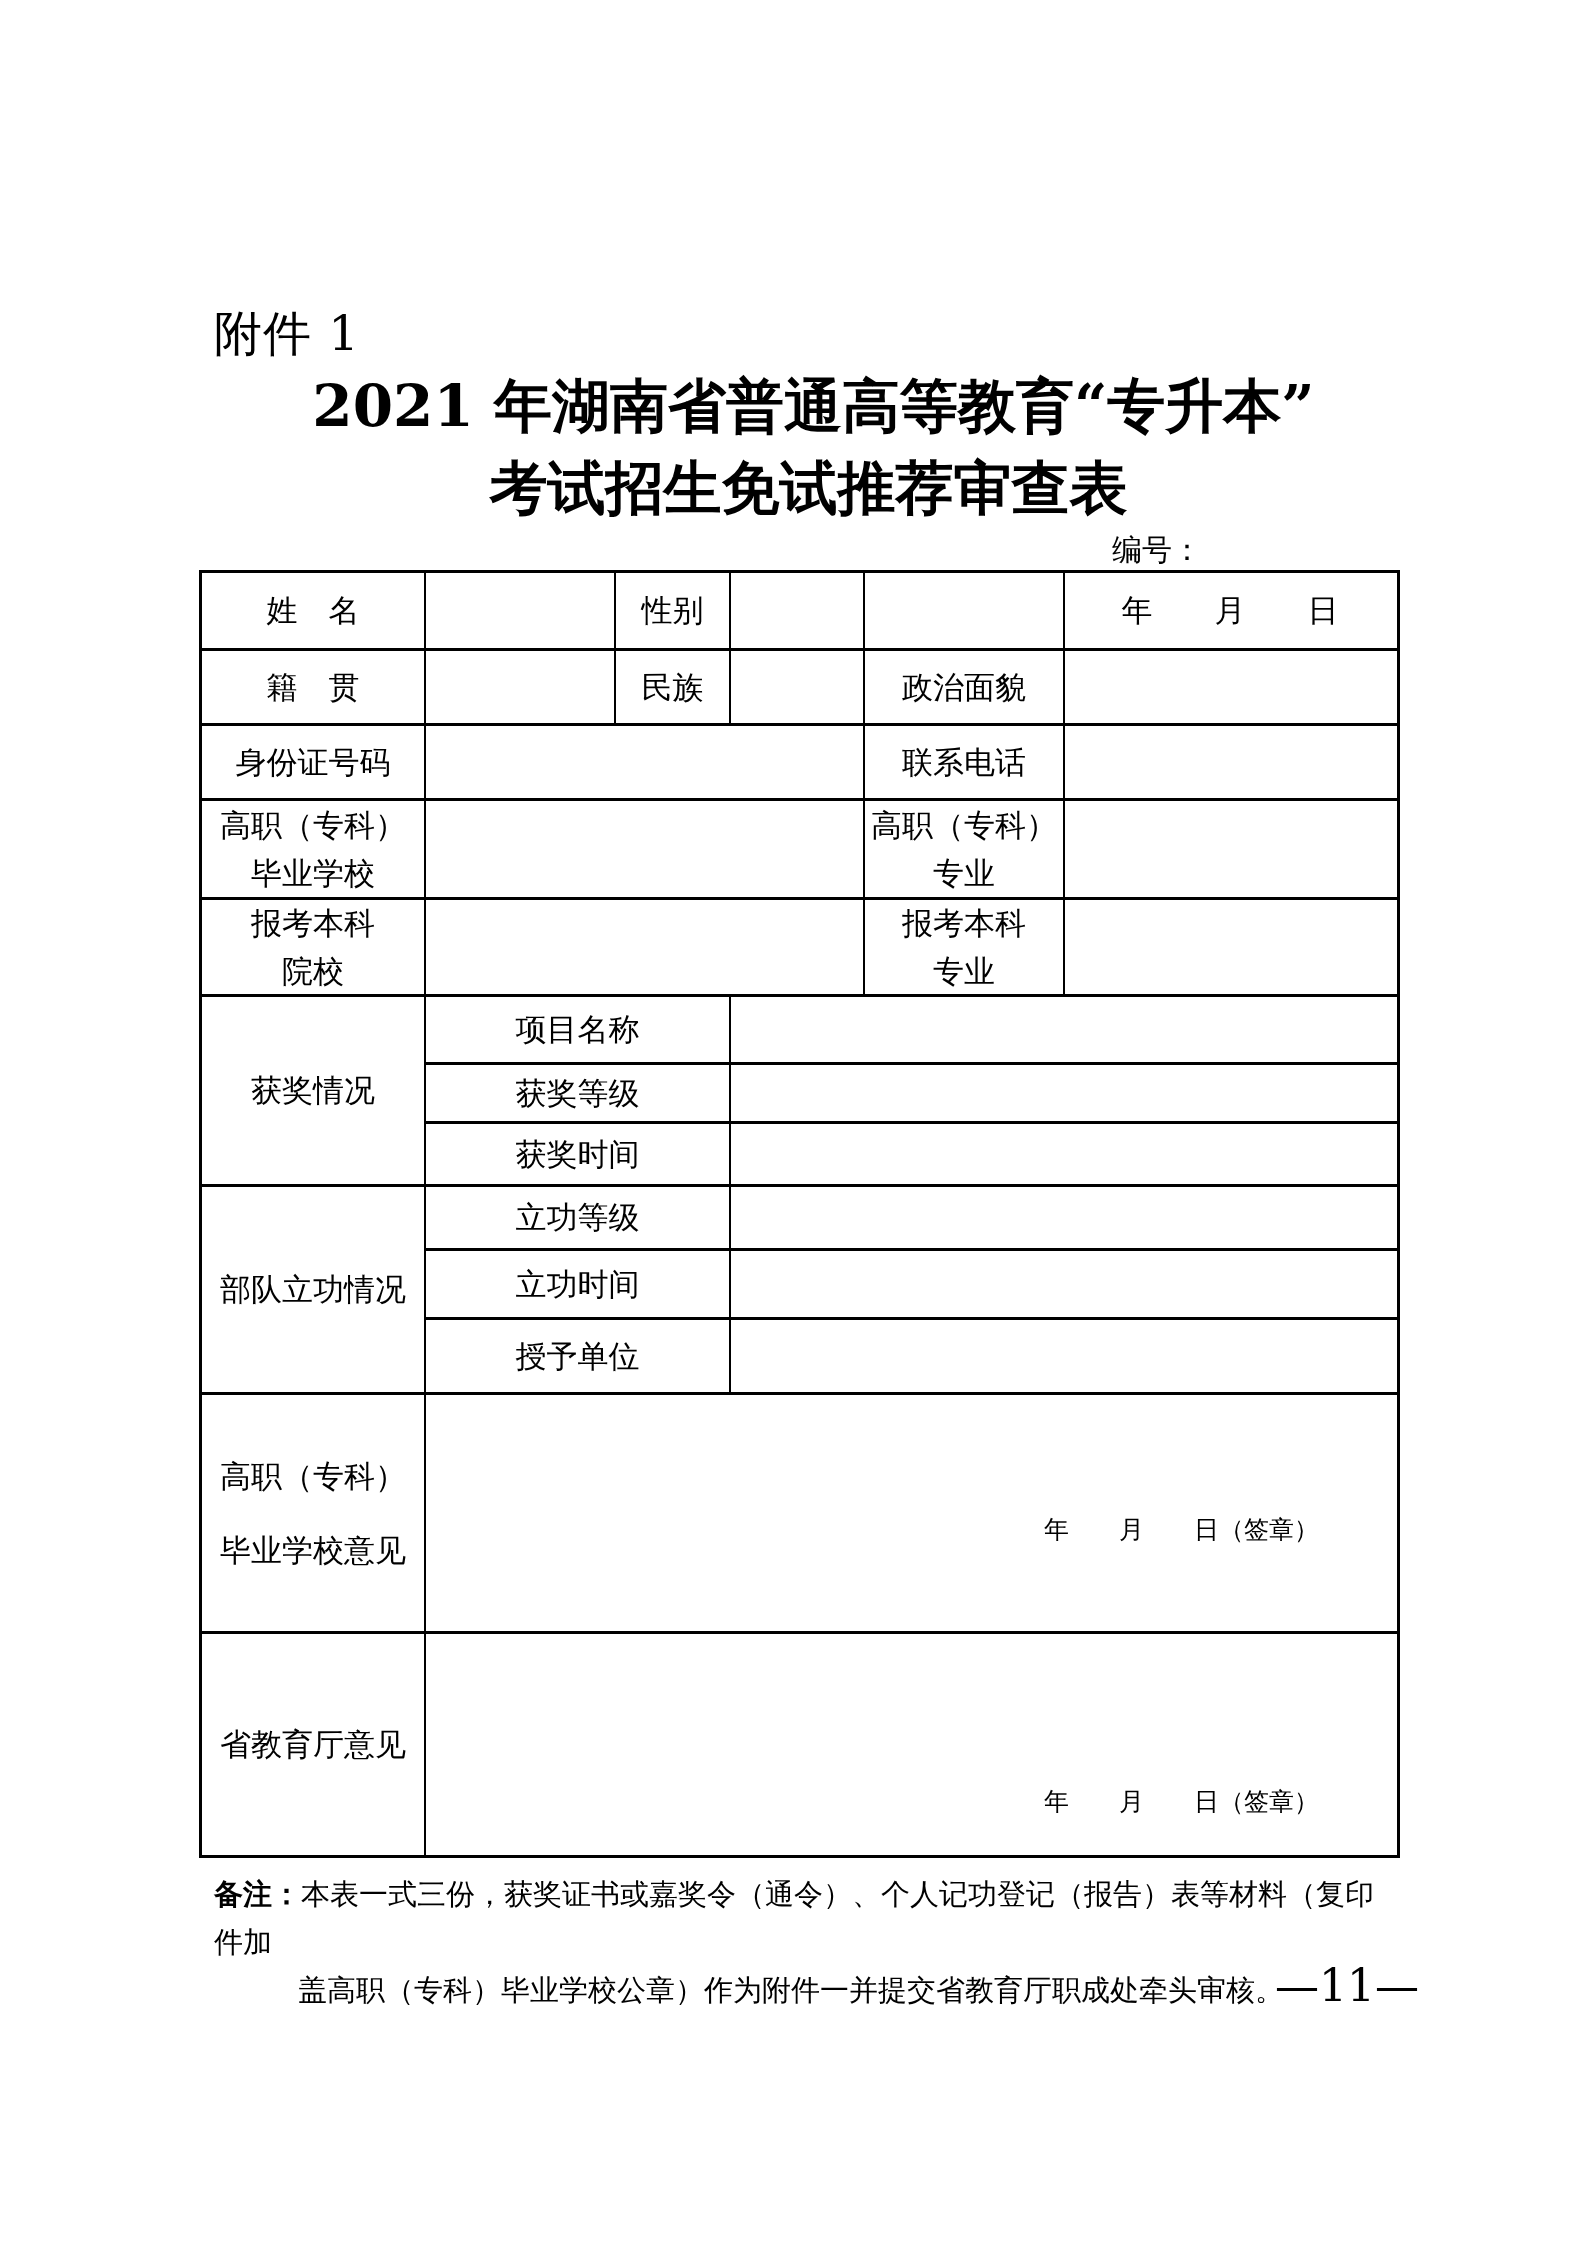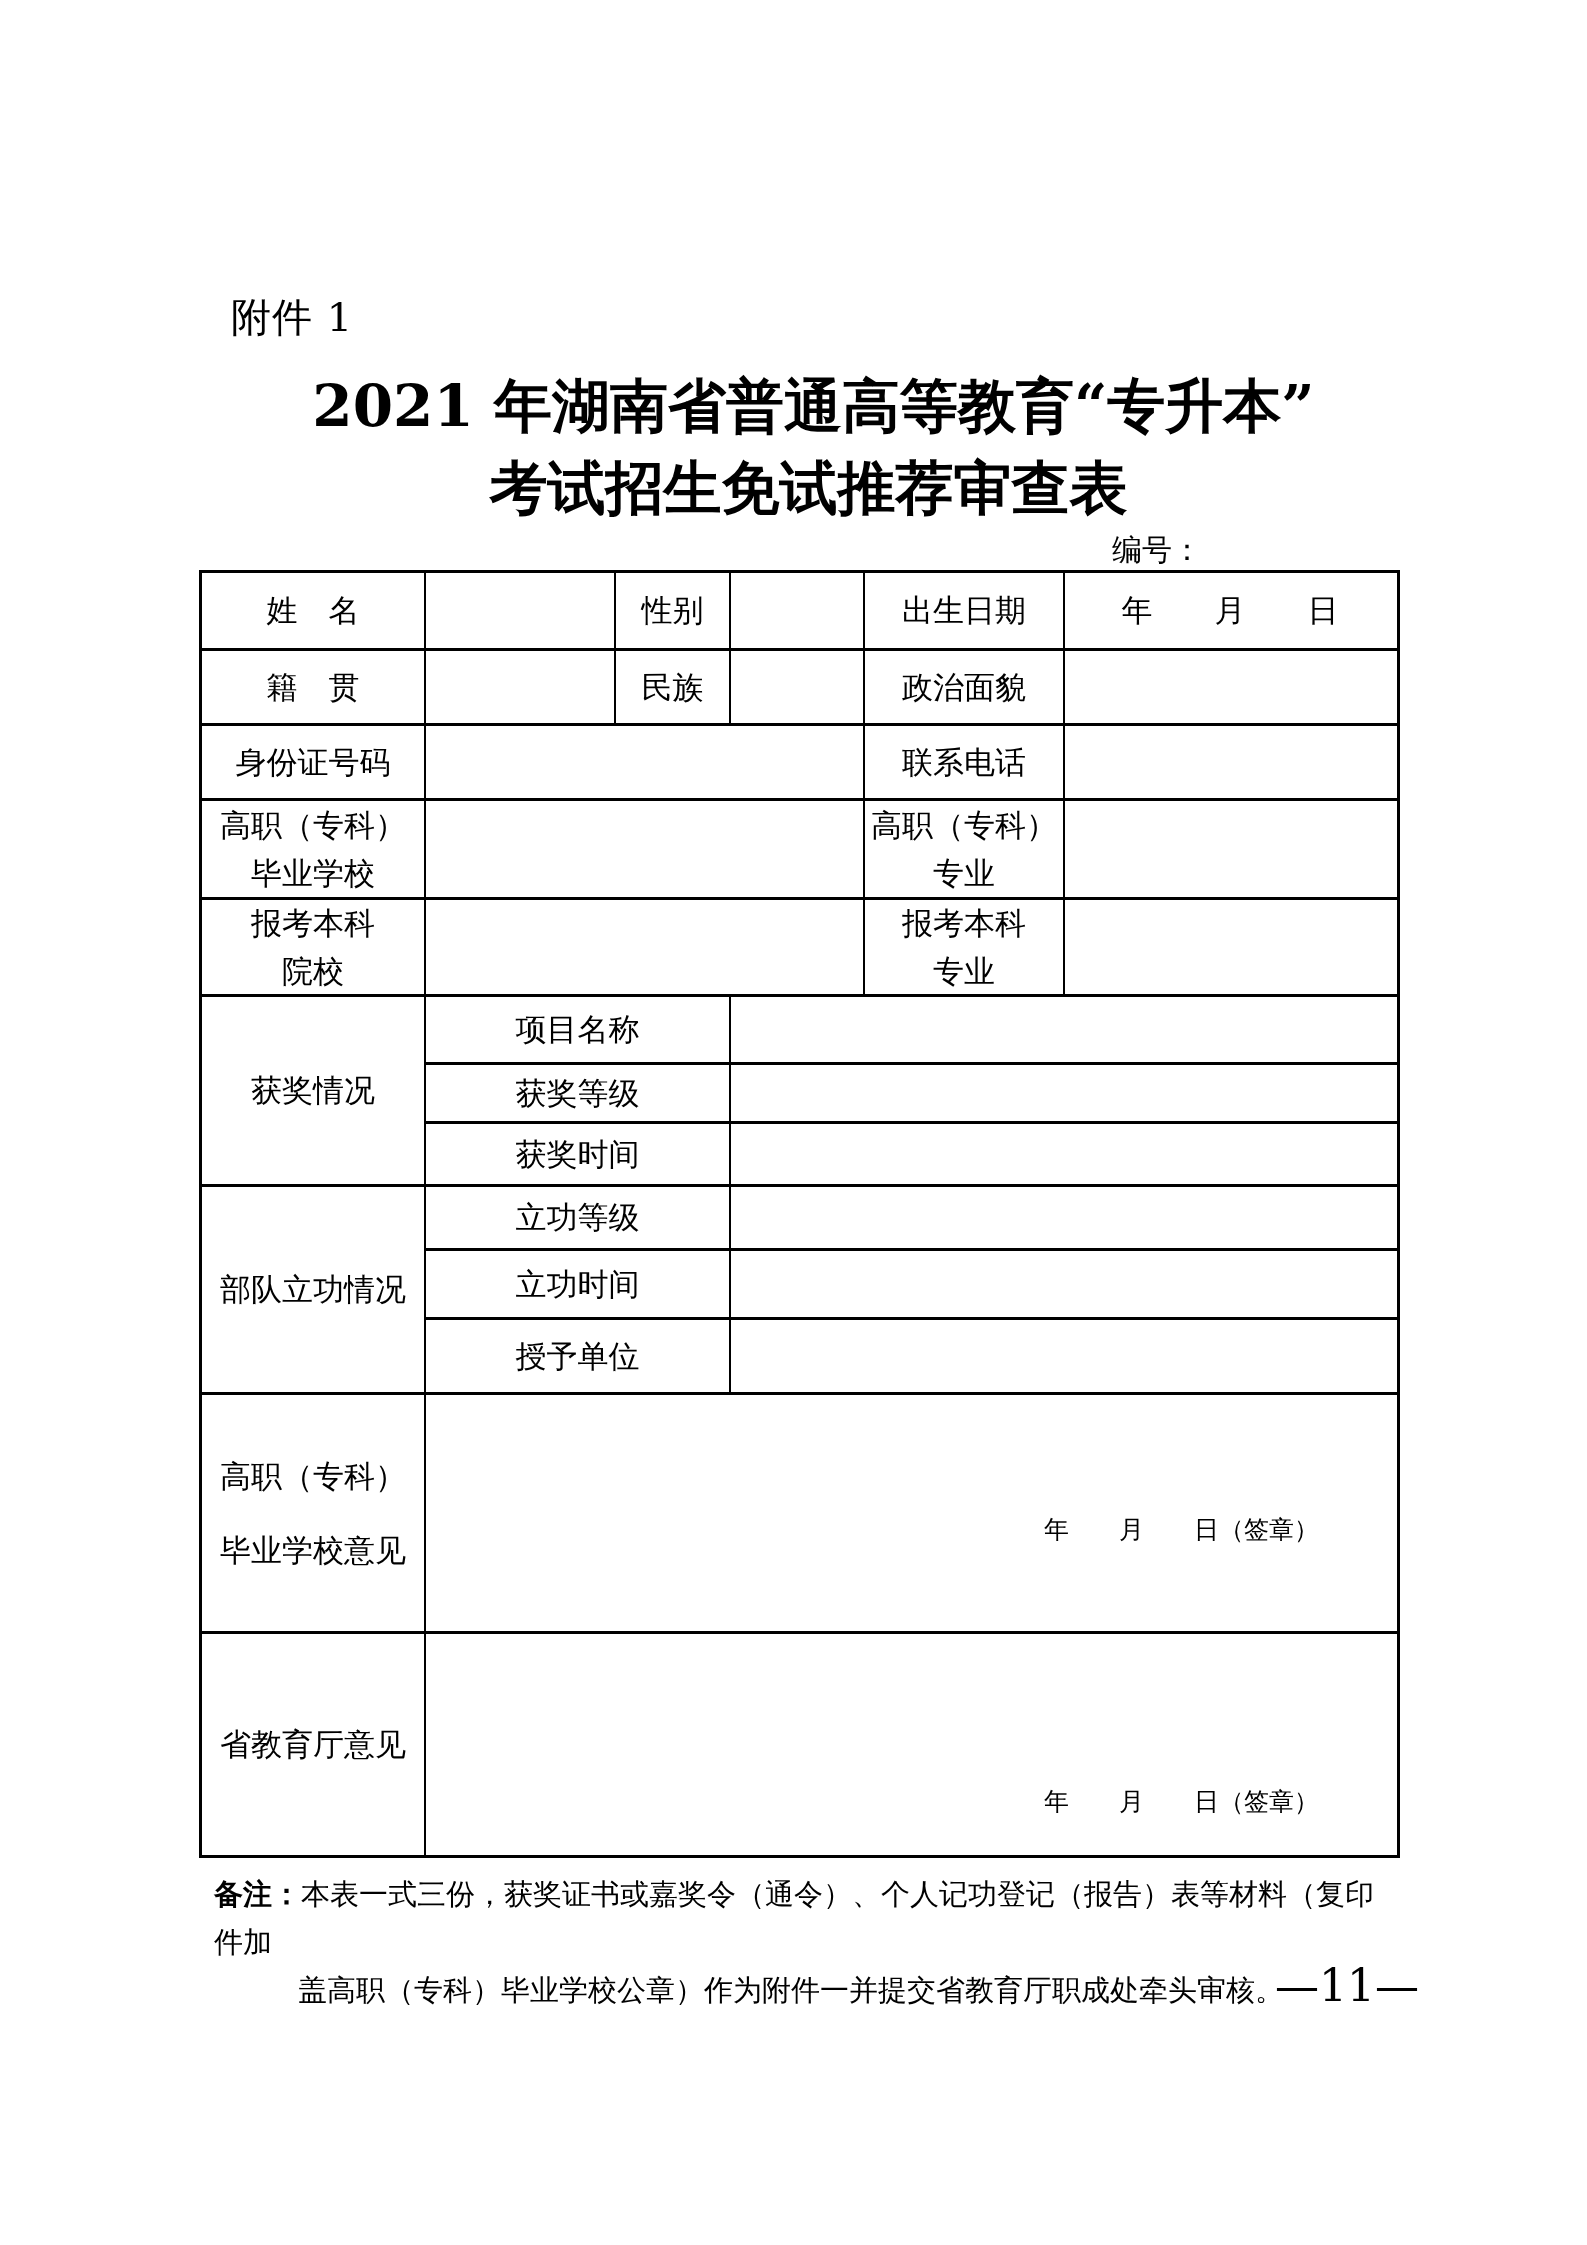--- a/index.html
+++ b/index.html
@@ -1,19 +1,19 @@
 <!DOCTYPE html>
 <html><head>
 <meta charset="utf-8">
 <style>
   html, body { margin:0; padding:0; background:#ffffff; }
   body { width:1587px; height:2245px; position:relative; overflow:hidden;
          font-family:"DejaVu Serif","Liberation Serif",serif; color:#000; }
   .abs { position:absolute; }
-  .attach { left:214px; top:290px; font-size:40px; letter-spacing:1px;margin-left:17px; }
+  .attach { left:214px; top:302px; font-size:48px; letter-spacing:1px; }
   .title1 { left:0; width:1587px; top:368px; text-align:center; font-size:58px; font-weight:bold; padding-left:40px; box-sizing:border-box; }
   .title2 { left:0; width:1587px; top:450px; text-align:center; font-size:58px; font-weight:bold; padding-left:30px; box-sizing:border-box; }
   .serial { left:1112px; top:530px; font-size:30px; }
   .table { left:199px; top:570px; width:1201px; height:1288px; border:3px solid #000; box-sizing:border-box; }
   .hl { position:absolute; height:3px; background:#000; }
   .vl { position:absolute; width:2px; background:#000; }
   .cell { position:absolute; display:flex; align-items:center; justify-content:center; text-align:center; font-size:31px; line-height:1.55; box-sizing:border-box; }
   .sig { position:absolute; font-size:25px; white-space:pre; }
   .note { left:214px; top:1870px; width:1180px; font-size:29px; line-height:48px; }
   .note b { font-weight:bold; }
@@ -48,21 +48,20 @@
   <div class="vl" style="left:412px;top:0;height:150px"></div>
   <div class="vl" style="left:527px;top:0;height:150px"></div>
   <div class="vl" style="left:661px;top:0;height:421px"></div>
   <div class="vl" style="left:861px;top:0;height:421px"></div>
   <div class="vl" style="left:527px;top:421px;height:398px"></div>
 
   <div class="cell" style="left:0;top:0;width:222px;height:75px">姓　名</div>
   <div class="cell field" style="left:224px;top:0;width:188px;height:75px"></div>
   <div class="cell" style="left:414px;top:0;width:113px;height:75px">性别</div>
   <div class="cell field" style="left:529px;top:0;width:132px;height:75px"></div>
-  <div class="cell" style="left:663px;top:0;width:198px;height:75px">出生日期</div>
   <div class="cell field" style="left:863px;top:0;width:290px;height:75px;padding-left:40px">年　　月　　日</div>
 
   <div class="cell" style="left:0;top:78px;width:222px;height:72px">籍　贯</div>
   <div class="cell field" style="left:224px;top:78px;width:188px;height:72px"></div>
   <div class="cell" style="left:414px;top:78px;width:113px;height:72px">民族</div>
   <div class="cell field" style="left:529px;top:78px;width:132px;height:72px"></div>
   <div class="cell" style="left:663px;top:78px;width:198px;height:72px">政治面貌</div>
   <div class="cell field" style="left:863px;top:78px;width:332px;height:72px"></div>
 
   <div class="cell" style="left:0;top:153px;width:222px;height:72px">身份证号码</div>

